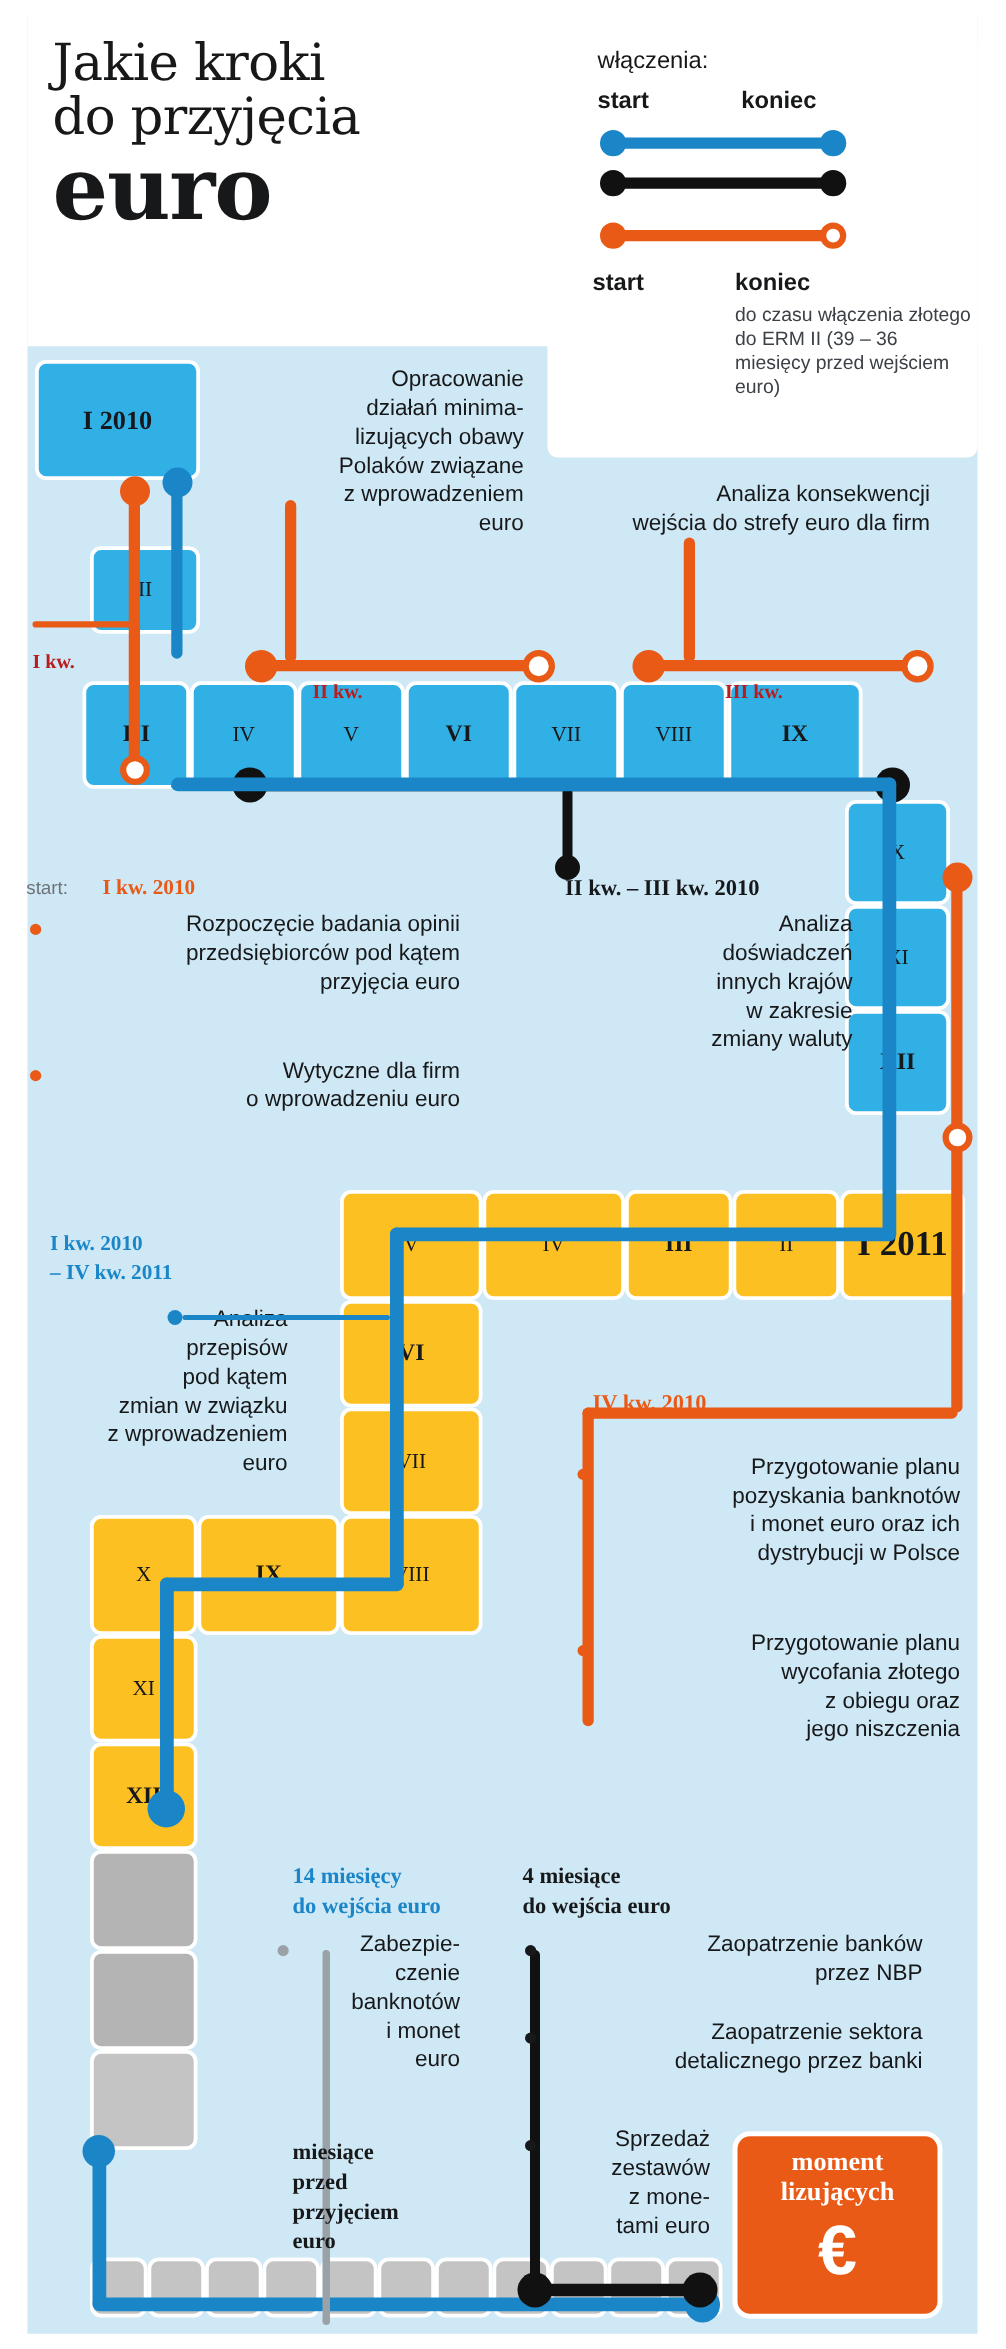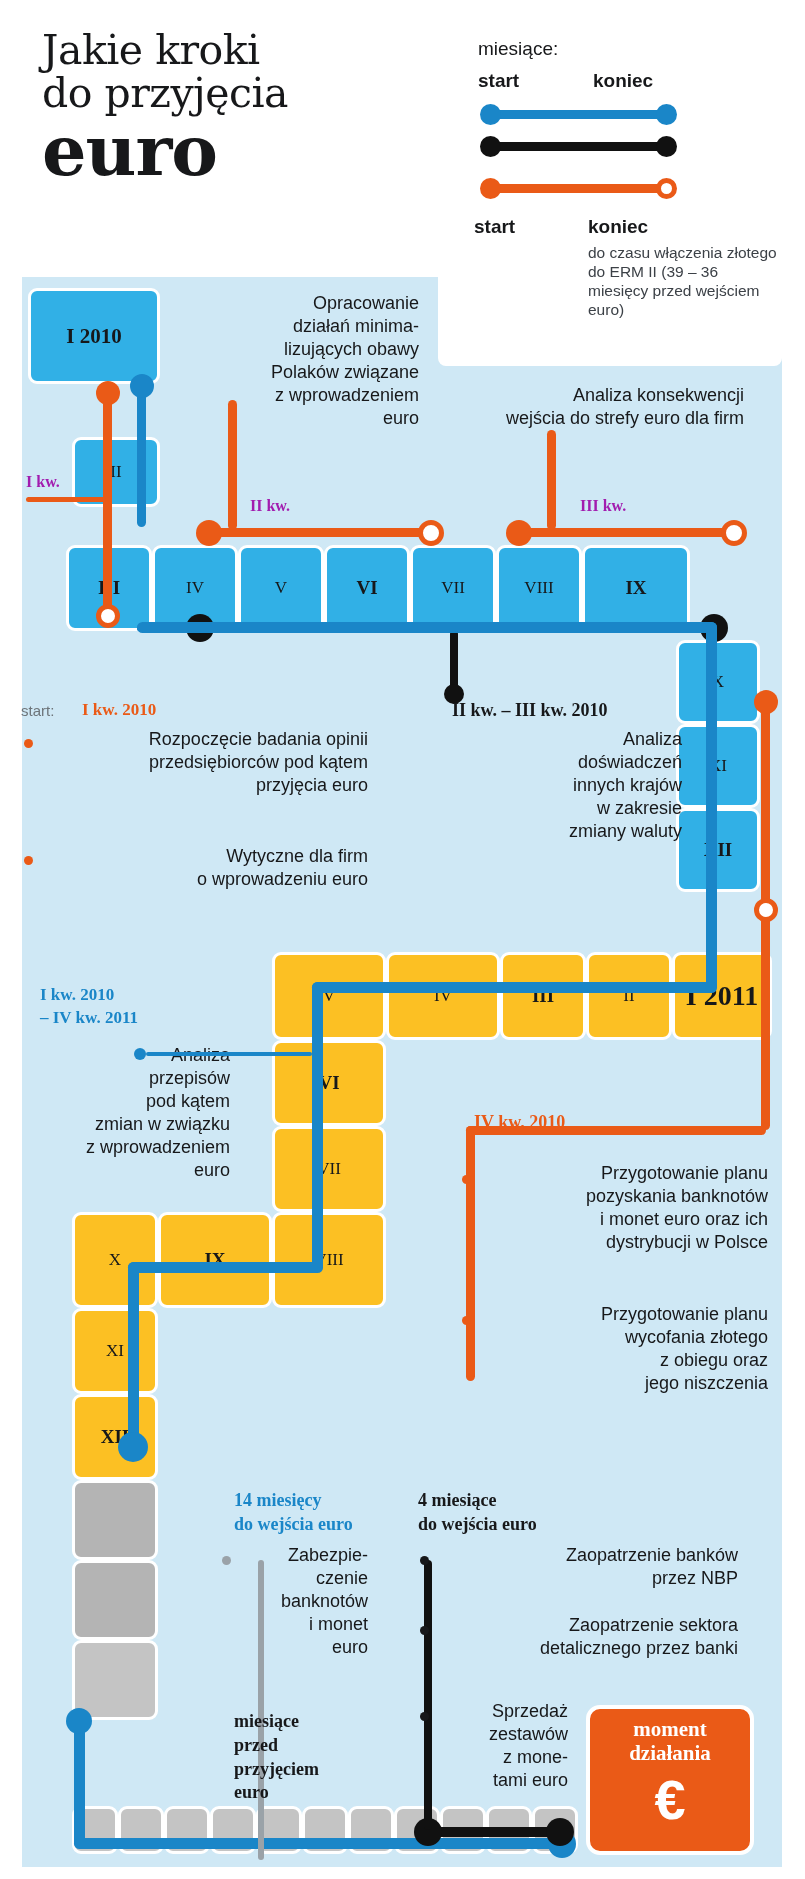--- a/index.html
+++ b/index.html
@@ -80,22 +80,23 @@
     position:absolute; border-radius:50%;
   }
   .dot.blue   { background:#1a86c8; }
   .dot.black  { background:#111111; }
   .dot.orange { background:#ea5a17; }
   .dot.ho     { background:#ffffff; }
   .dot.ho.o   { border:5px solid #ea5a17; }
 
   
   .qlab {
-    position:absolute; font-size:16px; font-weight:700; color:#a21caf;
+    position:absolute; font-size:16px; font-weight:700; color:#b91c1c;
     font-family:"Liberation Serif", serif;
+    margin-top:48px;
   }
 
   
   .txt {
     position:absolute;
     font-size:18px; color:#17181a; line-height:1.28;
     font-family:"Liberation Sans", sans-serif;
     text-align:right;
   }
   .hdr {
@@ -132,21 +133,21 @@
   <div class="band"></div>
   <div class="whitetop"></div>
 
   <div class="title">
     <div class="l1">Jakie kroki</div>
     <div class="l2">do przyjęcia</div>
     <div class="l3">euro</div>
   </div>
 
   <div class="legend">
-    <div class="lg-title">miesiące:</div>
+    <div class="lg-title">włączenia:</div>
 
     <div class="lg-lbl" style="left:40px; top:44px;">start</div>
     <div class="lg-lbl" style="left:155px; top:44px;">koniec</div>
 
     <div class="lg-line" style="left:52px; top:84px; width:175px; background:#1a86c8;"></div>
     <div class="lg-dot" style="left:42px; top:78px; background:#1a86c8;"></div>
     <div class="lg-dot" style="left:218px; top:78px; background:#1a86c8;"></div>
 
     <div class="lg-line" style="left:52px; top:116px; width:175px; background:#111111;"></div>
     <div class="lg-dot" style="left:42px; top:110px; background:#111111;"></div>
@@ -341,17 +342,17 @@
   <div class="txt" style="left:438px; top:1614px; width:300px; white-space:pre-line;">Zaopatrzenie sektora
 detalicznego przez banki</div>
   <div class="bullet bk" style="left:420px; top:1712px;"></div>
   <div class="txt" style="left:438px; top:1700px; width:130px; white-space:pre-line;">Sprzedaż
 zestawów
 z mone-
 tami euro</div>
 
   <div class="euro">
     <div class="e1">moment</div>
-    <div class="e1" style="margin-top:0;">działania</div>
+    <div class="e1" style="margin-top:0;">lizujących</div>
     <div class="e2">€</div>
   </div>
 
 </div>
 
 </body></html>

